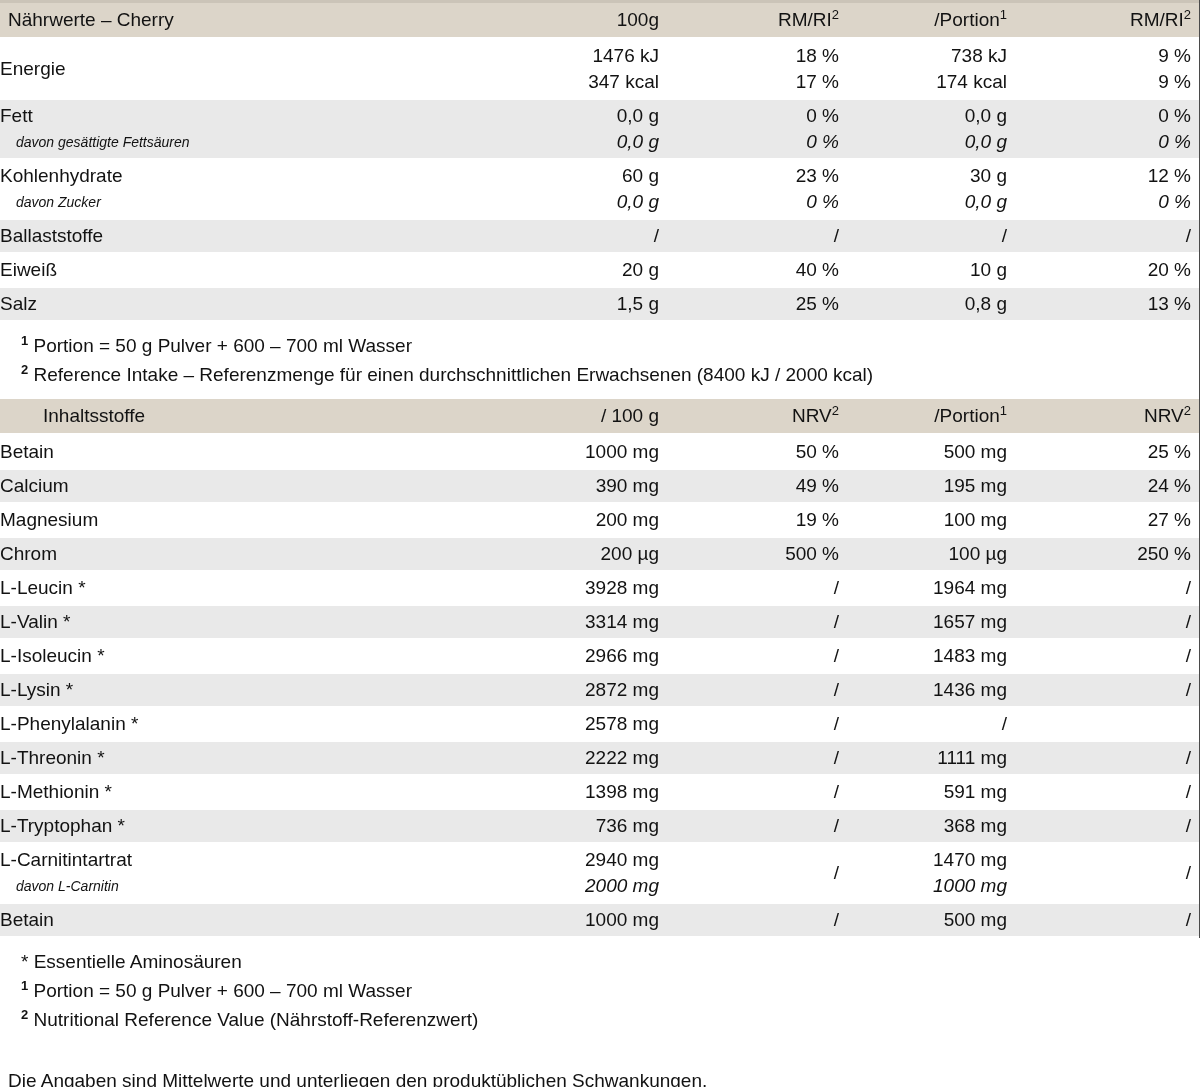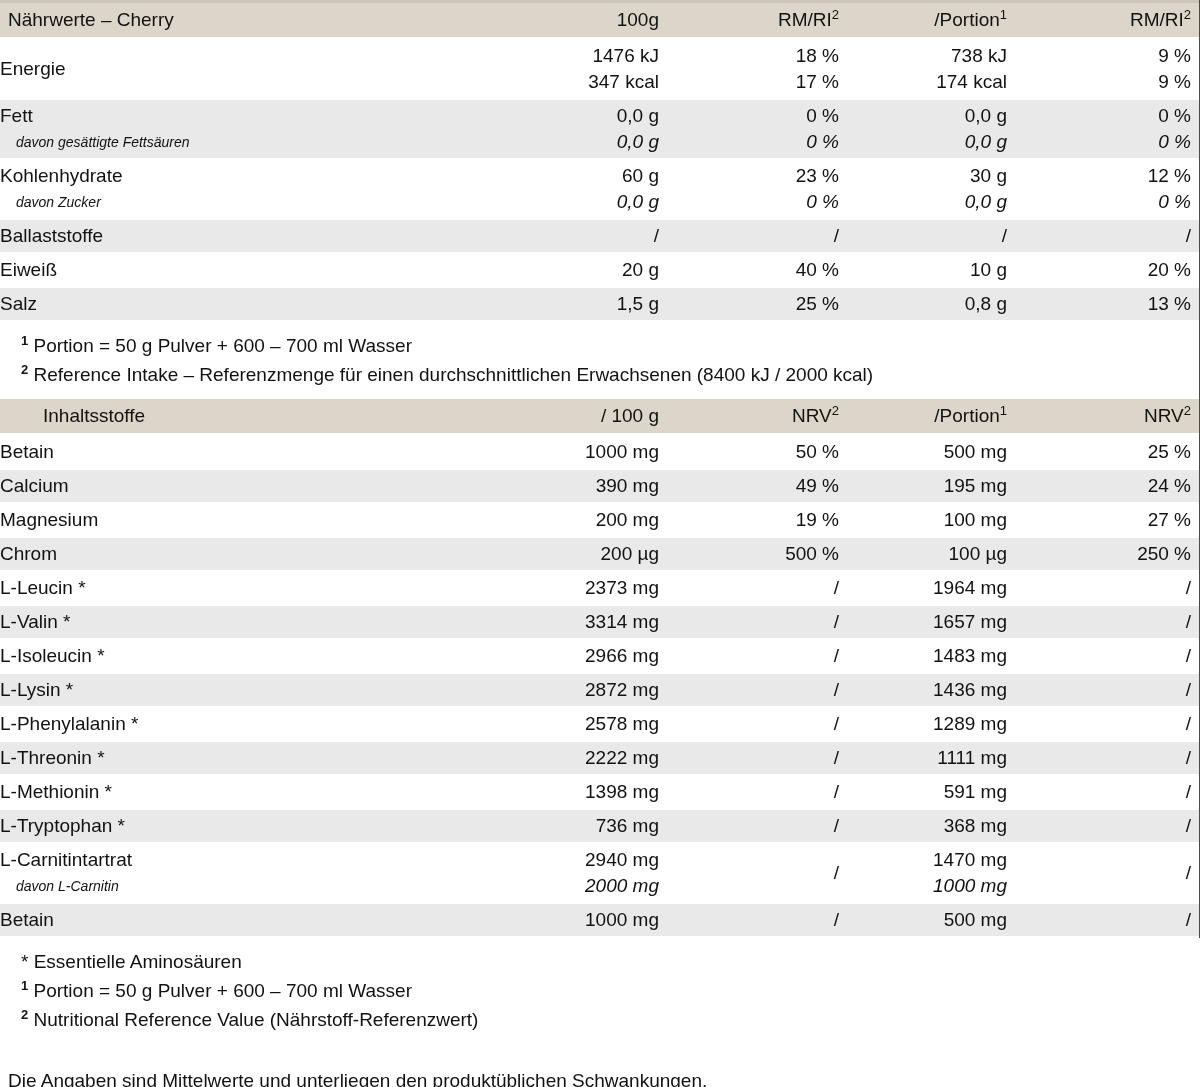--- a/index.html
+++ b/index.html
@@ -262,21 +262,21 @@
             </div>
             <div class="cell value-cell">
               <div>250 %</div>
             </div>
           </div>
           <div class="row">
             <div class="cell label-cell">
               <div>L-Leucin *</div>
             </div>
             <div class="cell value-cell">
-              <div>2373 mg</div>
+              <div>3928 mg</div>
             </div>
             <div class="cell value-cell">
               <div>/</div>
             </div>
             <div class="cell value-cell">
               <div>1964 mg</div>
             </div>
             <div class="cell value-cell">
               <div>/</div>
             </div>
@@ -334,23 +334,20 @@
           </div>
           <div class="row">
             <div class="cell label-cell">
               <div>L-Phenylalanin *</div>
             </div>
             <div class="cell value-cell">
               <div>2578 mg</div>
             </div>
             <div class="cell value-cell">
               <div>/</div>
-            </div>
-            <div class="cell value-cell">
-              <div>1289 mg</div>
             </div>
             <div class="cell value-cell">
               <div>/</div>
             </div>
           </div>
           <div class="row shaded">
             <div class="cell label-cell">
               <div>L-Threonin *</div>
             </div>
             <div class="cell value-cell">

